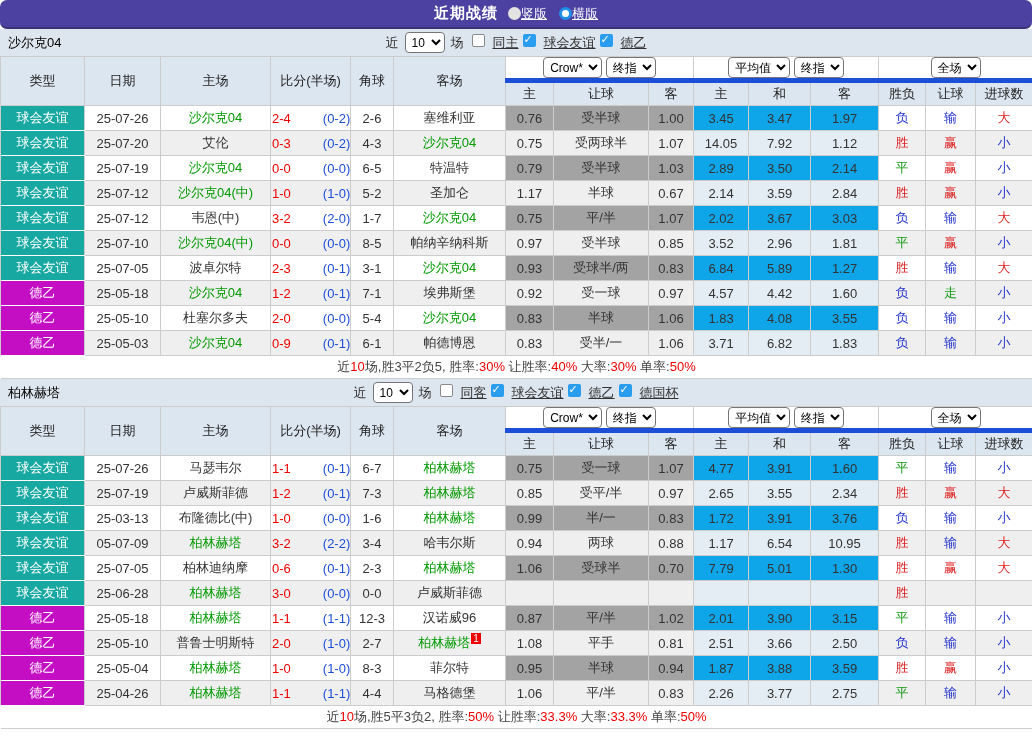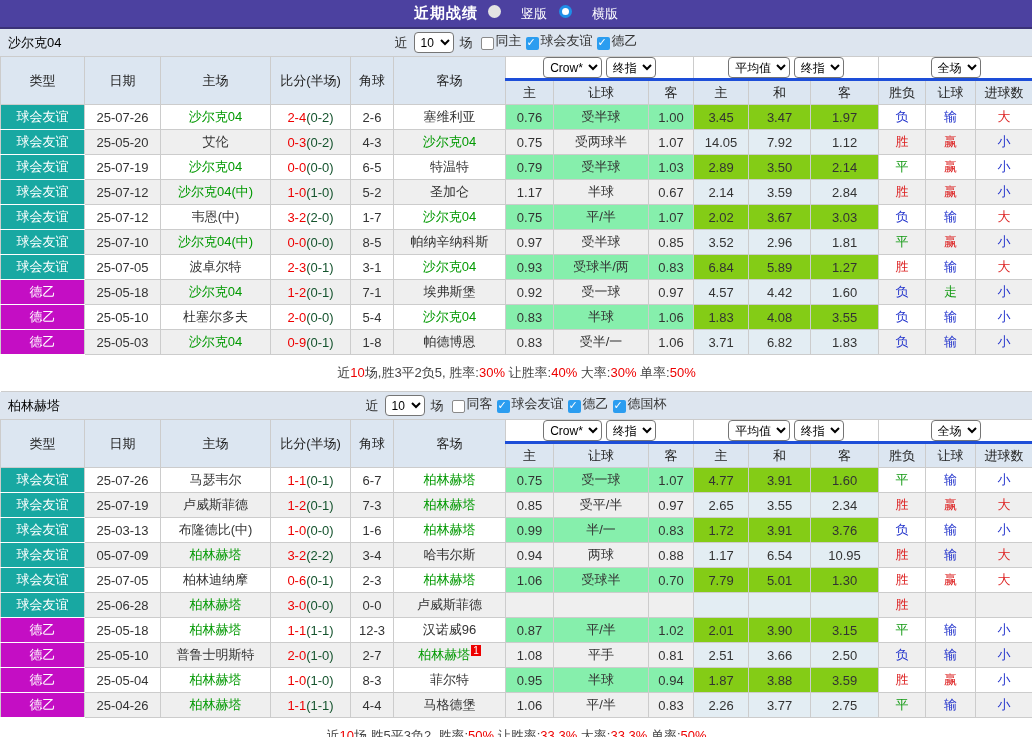--- a/index.html
+++ b/index.html
@@ -9,74 +9,75 @@
     font-family:"Liberation Sans","DejaVu Sans",sans-serif;
     background:#fff;
     color:#222;
     font-size:13px;
   }
   
   .titlebar {
     height:29px; background:#4c41a0; border-bottom:2px solid #3a3177;
     display:flex; align-items:center; justify-content:center; gap:10px;
     color:#fff;
+    border-radius:7px;
   }
   .titlebar .title { font-weight:bold; font-size:15px; letter-spacing:1px; }
   .radio-group { display:flex; align-items:center; gap:12px; font-size:13px; }
-  .radio-item { display:inline-flex; align-items:flex-start; gap:20px; cursor:pointer; }
+  .radio-item { display:inline-flex; align-items:center; gap:0; cursor:pointer;text-decoration:underline; }
   .rdot { display:inline-block; border-radius:50%; }
   .r-off { width:13px; height:13px; background:#e3e3e3; }
   .r-on  { width:13px; height:13px; background:#fff; border:3px solid #1f8fe8; }
   
   .section-bar {
     height:27px; background:#dde5ef; position:relative;
     display:flex; align-items:center; justify-content:center;
     font-size:13px; color:#333;
   }
   .team-name { position:absolute; left:8px; color:#000; }
   .filters { display:flex; align-items:center; gap:4px; }
   .filters select { margin:0 2px; }
   select {
     font-size:12px; height:21px; padding:0 2px;
     border:1px solid #757575; border-radius:4px; background:#fff; color:#000;
     font-family:"Liberation Sans","DejaVu Sans",sans-serif;
   }
-  .filter-check { display:inline-flex; align-items:flex-end; gap:2px; margin-left:4px; }
+  .filter-check { display:inline-flex; align-items:flex-start; gap:8px; margin-left:4px;text-decoration:underline; }
   .cb { display:inline-block; width:13px; height:13px; border-radius:2px; position:relative; cursor:pointer; }
   .cb.on { background:#2b9df0; }
   .cb.on::after { content:"\2713"; position:absolute; left:1px; top:-1px; color:#fff; font-size:11px; font-weight:bold; }
   .cb.off { background:#fff; border:1px solid #8a8a8a; }
   
   table { border-collapse:collapse; table-layout:fixed; width:1032px; font-size:13px; }
   th, td {
     border:1px solid #ccc; text-align:center; padding:0 1px;
     height:25px; overflow:hidden; white-space:nowrap; font-weight:normal;
   }
   thead th.hcell { background:#dce6f1; color:#222; }
-  thead th.dropcell { background:#fff; border-bottom:3px solid #1d4ed8; height:14px;margin-left:44px; }
+  thead th.dropcell { background:#fff; border-bottom:5px solid #1d4ed8; height:14px;margin-left:44px; }
   tbody td { background:#fff; color:#333; }
   tbody tr.alt td { background:#efefef; }
-  tbody td.crow { background:#86efac; }
+  tbody td.crow { background:#a3a3a3; }
   tbody tr.alt td.crow { background:#efefef; }
-  tbody td.avg { background:#84cc16; }
+  tbody td.avg { background:#0ea5e9; }
   tbody tr.alt td.avg { background:#e3edf3; }
   td.type { color:#fff; border-bottom-color:#fff; border-top-color:#fff; }
   td.type-teal { background:#18a8a2 !important; }
   td.type-magenta { background:#c40ec4 !important; }
   .green { color:#009900; }
   .score-main { color:#ee0000; }
-  .score-half { color:#14532d; }
+  .score-half { color:#1d4ed8;padding-left:32px; }
   .c-r { color:#dd2222; }
   .c-g { color:#119911; }
   .c-b { color:#2233cc; }
   .sup-badge {
     background:#ee0000; color:#fff; font-size:10px; line-height:11px;
     padding:0 2px; vertical-align:super; margin-left:1px;
   }
-  tfoot td.summary-cell { background:#fff; height:37px; color:#333; border-left:none; border-right:none; }
+  tfoot td.summary-cell { background:#fff; height:23px; color:#333; border-left:none; border-right:none; }
   .sum-num { color:#ee0000; }
   .sum-txt { color:#444; }
 </style>
 </head>
 <body>
 
 <div class="titlebar">
   <span class="title">近期战绩</span>
   <span class="radio-group">
     <span class="radio-item">
@@ -172,21 +173,21 @@
           <td class="crow">1.00</td>
           <td class="avg">3.45</td>
           <td class="avg">3.47</td>
           <td class="avg">1.97</td>
           <td class="c-b">负</td>
           <td class="c-b">输</td>
           <td class="c-r">大</td>
         </tr>
         <tr class="alt">
           <td class="type type-teal">球会友谊</td>
-          <td>25-05-20</td>
+          <td>25-07-20</td>
           <td><span>艾伦</span></td>
           <td><span class="score-main">0-3</span><span class="score-half">(0-2)</span></td>
           <td>4-3</td>
           <td><span class="green">沙尔克04</span></td>
           <td class="crow">0.75</td>
           <td class="crow">受两球半</td>
           <td class="crow">1.07</td>
           <td class="avg">14.05</td>
           <td class="avg">7.92</td>
           <td class="avg">1.12</td>
@@ -311,21 +312,21 @@
           <td class="avg">3.55</td>
           <td class="c-b">负</td>
           <td class="c-b">输</td>
           <td class="c-b">小</td>
         </tr>
         <tr class="alt">
           <td class="type type-magenta">德乙</td>
           <td>25-05-03</td>
           <td><span class="green">沙尔克04</span></td>
           <td><span class="score-main">0-9</span><span class="score-half">(0-1)</span></td>
-          <td>1-8</td>
+          <td>6-1</td>
           <td><span>帕德博恩</span></td>
           <td class="crow">0.83</td>
           <td class="crow">受半/一</td>
           <td class="crow">1.06</td>
           <td class="avg">3.71</td>
           <td class="avg">6.82</td>
           <td class="avg">1.83</td>
           <td class="c-b">负</td>
           <td class="c-b">输</td>
           <td class="c-b">小</td>

